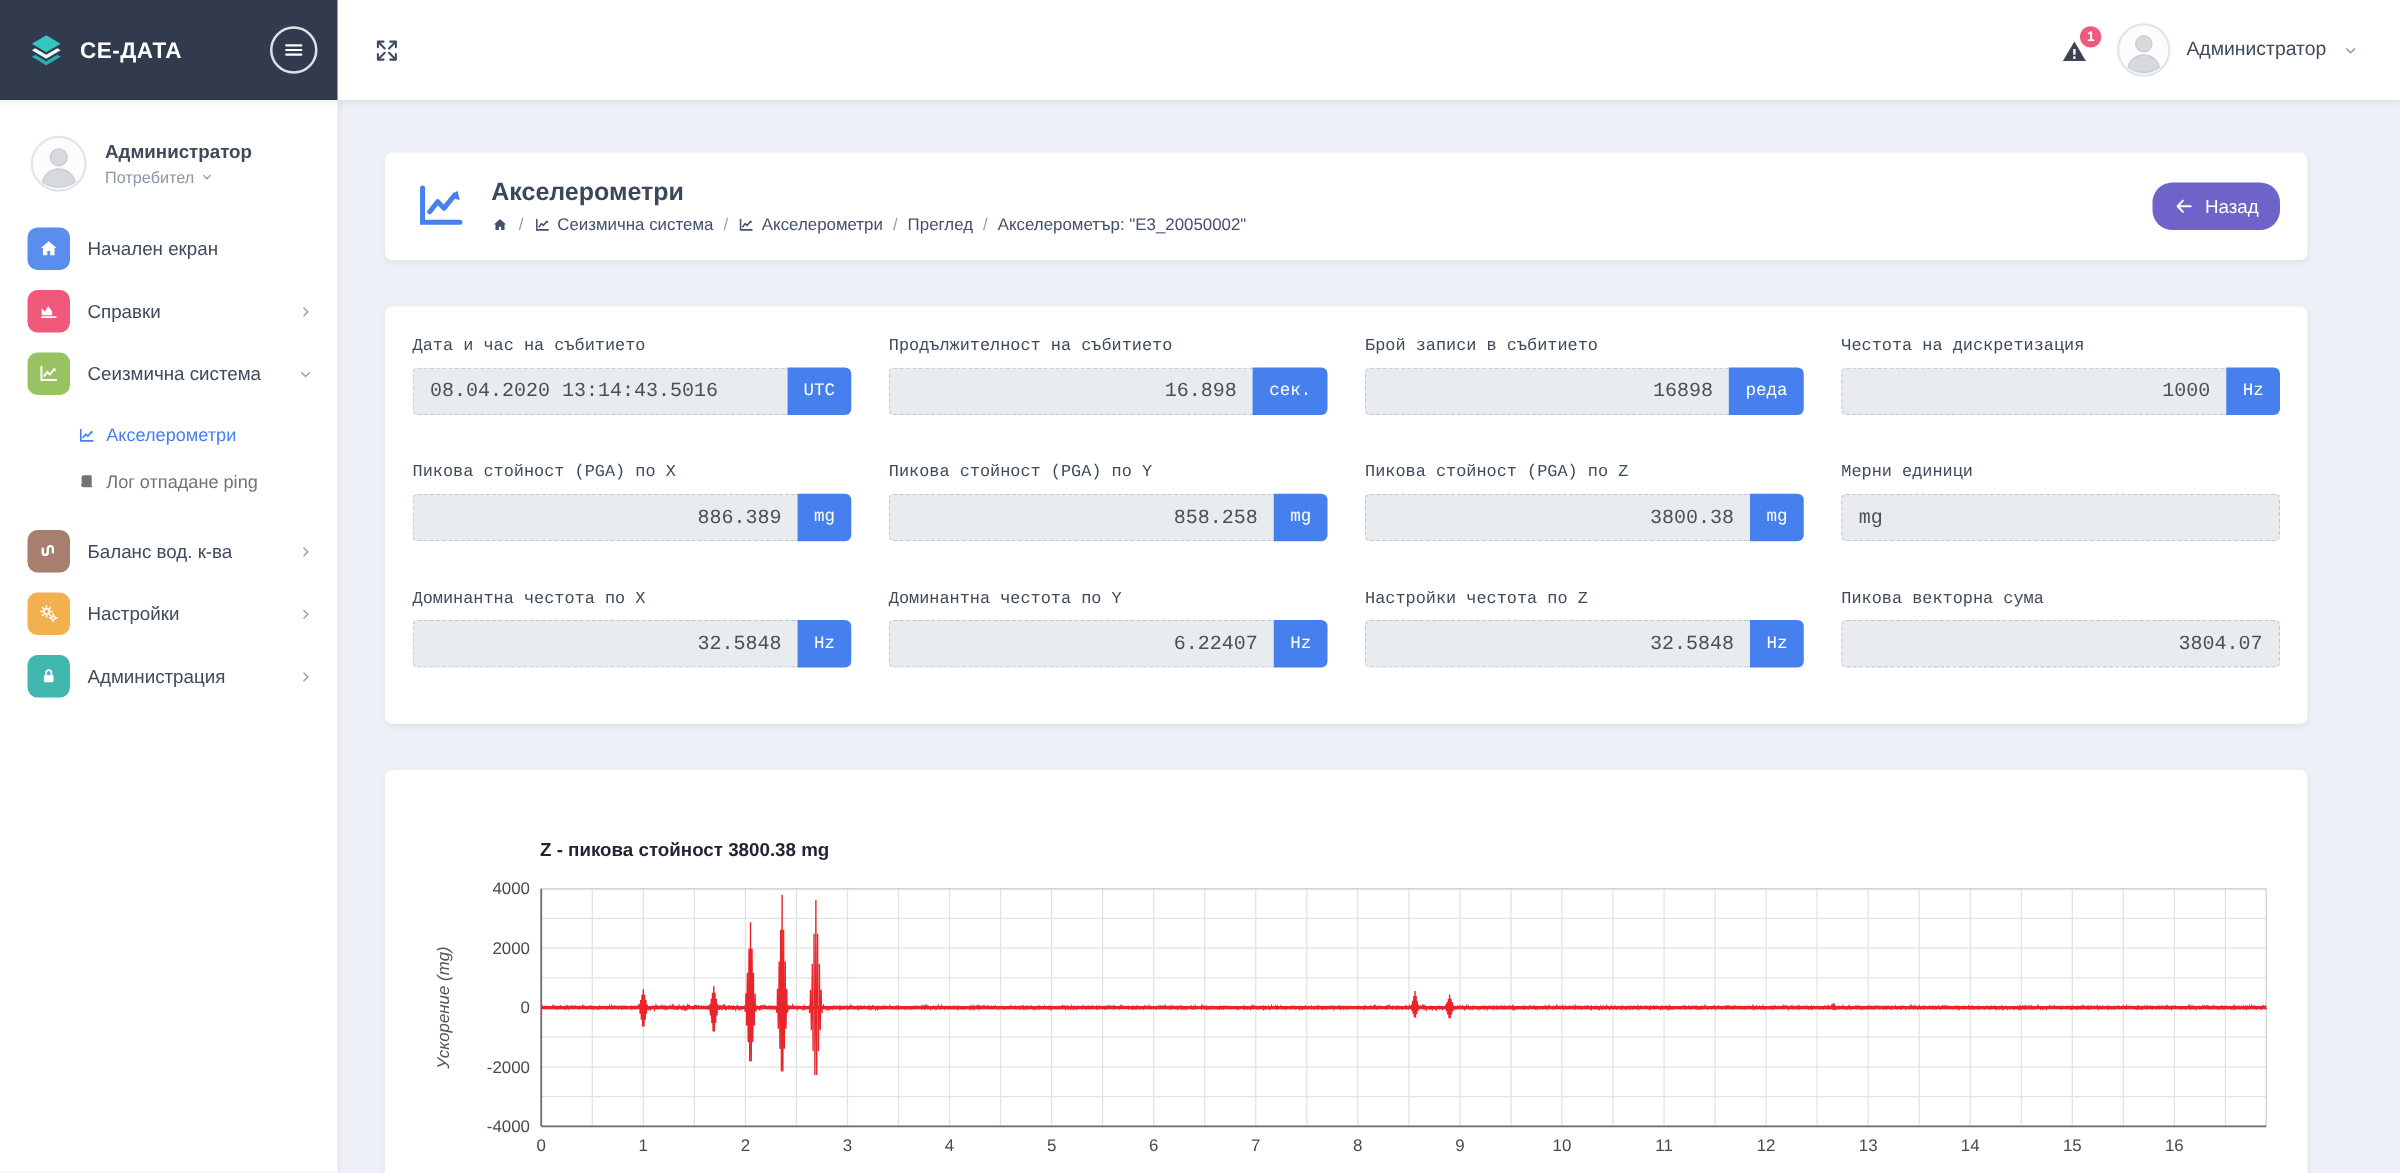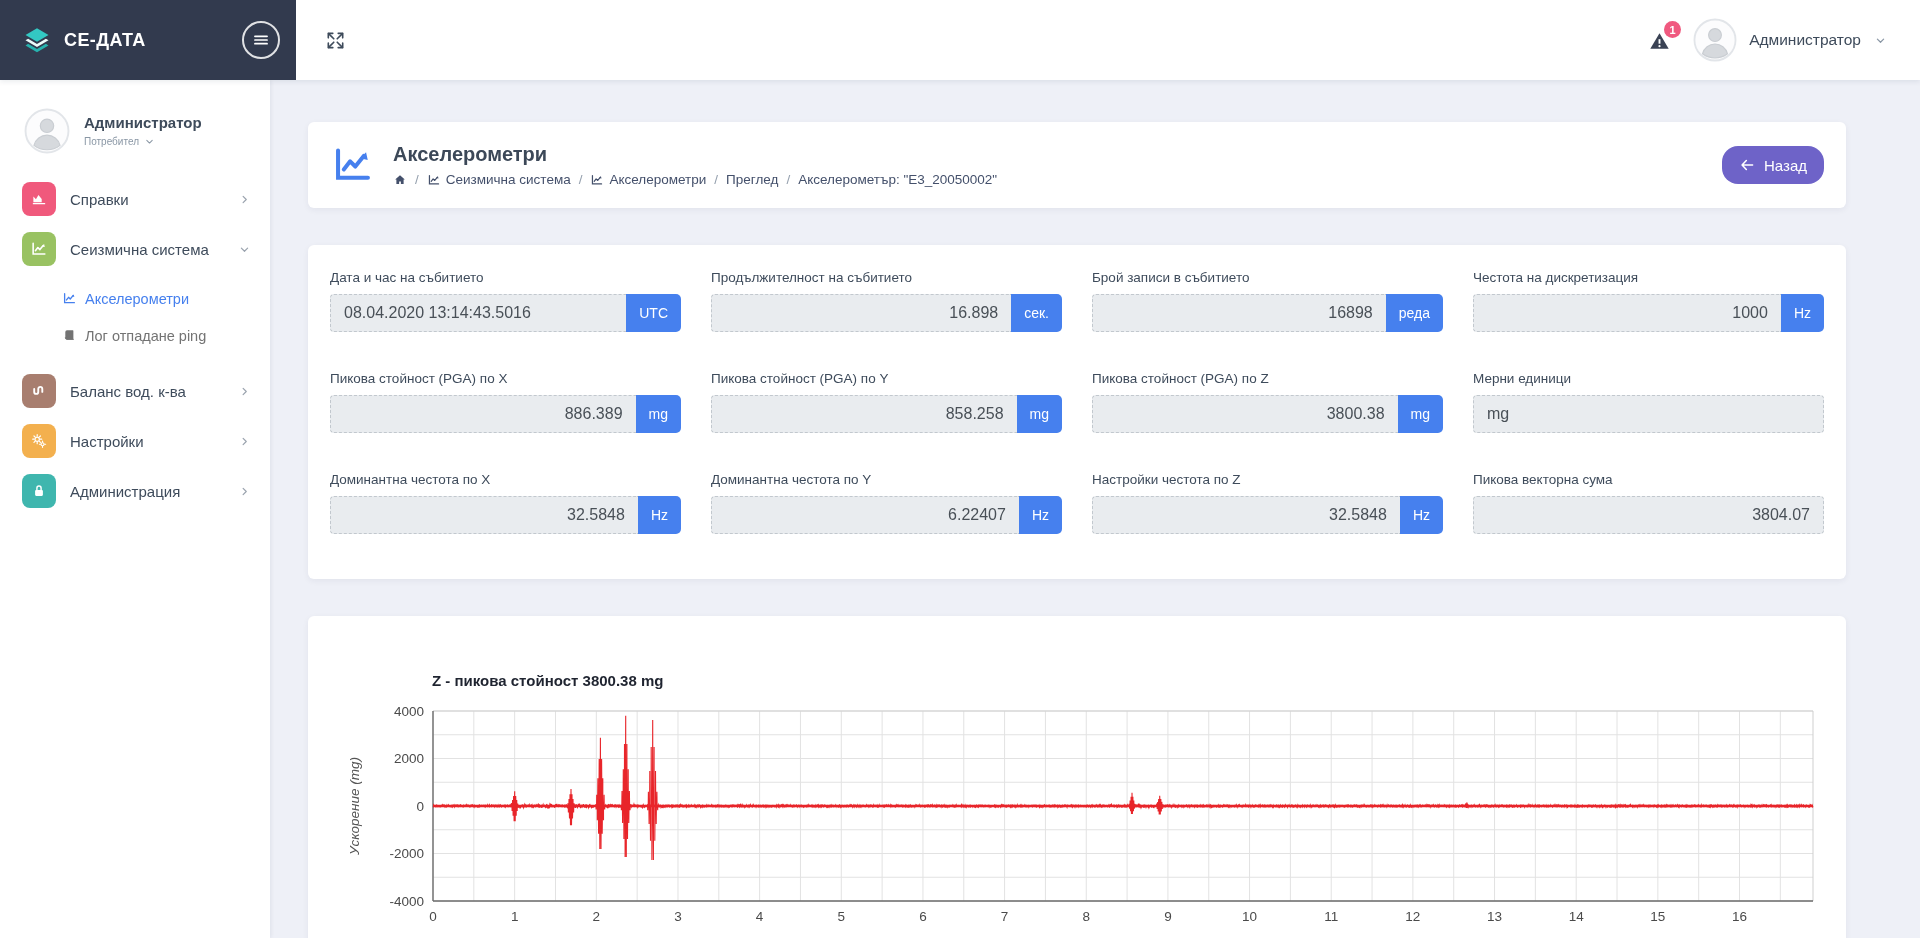--- a/index.html
+++ b/index.html
@@ -2,41 +2,41 @@
 <html><head>
 <meta charset="utf-8">
 <style>
   * { margin:0; padding:0; box-sizing:border-box; }
   html,body { width:1920px; height:938px; overflow:hidden;
     font-family:"Liberation Sans", sans-serif; background:#eef0f7; color:#3e4b5b; }
 
   
   .header { position:absolute; top:0; left:0; width:1920px; height:80px; background:#fff;
     box-shadow:0 2px 5px rgba(15,34,58,.08); display:flex; z-index:20; }
-  .brand { width:296px; height:80px; background:#323a4e; display:flex; align-items:center;
+  .brand { width:270px; height:80px; background:#323a4e; display:flex; align-items:center;
     padding:0 16px 0 22px; flex:none; }
   .brand-name { color:#fff; font-size:18px; font-weight:bold; letter-spacing:.4px; margin-left:12px; flex:1; }
   .hamburger { width:38px; height:38px; border:2px solid rgba(255,255,255,.85); border-radius:50%;
     display:flex; align-items:center; justify-content:center; cursor:pointer; }
   .header-main { flex:1; display:flex; align-items:center; padding:0 32px 0 28px; }
   .header-right { margin-left:auto; display:flex; align-items:center; gap:22px; }
   .alert-wrap { position:relative; cursor:pointer; padding-top:3px; }
   .badge { position:absolute; top:-6px; right:-10px; background:#f0597f; color:#fff; border-radius:50%;
     min-width:17px; height:17px; font-size:11px; font-weight:bold; display:flex; align-items:center;
     justify-content:center; padding:0 3px; }
   .user-menu { display:flex; align-items:center; gap:12px; cursor:pointer; }
   .user-menu-name { font-size:15.5px; color:#3e4b5b; }
 
   
   .sidebar { position:absolute; top:80px; left:0; width:270px; height:858px; background:#fff;
     box-shadow:1px 0 4px rgba(15,34,58,.07); z-index:10; padding-top:22px; }
   .side-user { display:flex; align-items:center; padding:6px 20px 20px 24px; }
   .side-user-info { margin-left:14px; }
   .side-user-name { font-size:15px; font-weight:bold; color:#3e4b5b; }
-  .side-user-role { font-size:10px; color:#8a97a5; margin-top:4px; display:flex; align-items:center; gap:4px; cursor:pointer; }
+  .side-user-role { font-size:13px; color:#8a97a5; margin-top:4px; display:flex; align-items:center; gap:4px; cursor:pointer; }
   .menu { list-style:none; }
   .menu-item { display:flex; align-items:center; height:50px; padding:0 18px 0 22px; cursor:pointer; }
   .menu-icon { width:34px; height:34px; border-radius:8px; display:flex; align-items:center;
     justify-content:center; color:#fff; flex:none; }
   .menu-label { margin-left:14px; font-size:15px; color:#3e4b5b; flex:1; }
   .menu-chev { color:#9aa3ae; display:flex; }
   .submenu { list-style:none; padding:6px 0 12px; }
   .submenu-item { display:flex; align-items:center; height:37px; padding-left:62px; font-size:14.5px;
     color:#737373; gap:8px; cursor:pointer; }
   .submenu-item.active { color:#4680ee; }
@@ -54,21 +54,21 @@
   .crumb { display:flex; align-items:center; gap:5px; }
   .crumb.link { cursor:pointer; }
   .crumb-sep { color:#95a0ae; }
   .back-btn { margin-left:auto; background:#6e63c8; color:#fff; border:none; border-radius:16px;
     height:38px; padding:0 17px; font-size:15px; display:flex; align-items:center; gap:9px;
     cursor:pointer; font-family:inherit; }
 
   .form-card { padding:25px 22px 45px; margin-bottom:37px; }
   .form-row { display:flex; gap:30px; margin-bottom:39px; }
   .form-row:last-child { margin-bottom:0; }
-  .fgroup { flex:1; min-width:0; }
+  .fgroup { flex:1; min-width:0;font-family:Liberation Mono, monospace; }
   .flabel { font-size:13.5px; color:#3e4b5b; margin-bottom:9px; }
   .igroup { display:flex; height:38px; }
   .iinput { flex:1; background:#e9ecef; border:1px dashed #c2c8ce; border-radius:4px;
     font-size:16px; color:#495057; padding:0 13px; display:flex; align-items:center; min-width:0; }
   .iinput.right { justify-content:flex-end; }
   .igroup.with-addon .iinput { border-radius:4px 0 0 4px; border-right:none; }
   .iaddon { background:#4680ee; color:#fff; font-size:14px; display:flex; align-items:center;
     padding:0 13px; border-radius:0 5px 5px 0; }
 
   .chart-card { height:340px; position:relative; }
@@ -153,20 +153,30 @@
         <span>Потребител</span>
         <span class="icon" style="width:13px;height:13px">
             <svg viewBox="0 0 24 24">
               <path d="M7 9.8l5 5 5-5" fill="none" stroke="currentColor" stroke-width="1.9" stroke-linecap="round" stroke-linejoin="round"></path>
             </svg>
           </span>
       </div>
     </div>
   </div>
   <ul class="menu" id="menu">
+      <li class="menu-item">
+        <span class="menu-icon icon" style="background:#5b8def">
+          <span class="icon" style="width:18px;height:18px">
+            <svg viewBox="0 0 24 24">
+              <path d="M12 3.9 3.7 11.2h2.1V19h4.7v-4.5h3V19h4.7v-7.8h2.1Z" fill="currentColor"></path>
+            </svg>
+          </span>
+        </span>
+        <span class="menu-label">Начален екран</span>
+      </li>
       <li class="menu-item">
         <span class="menu-icon icon" style="background:#f0597c">
           <span class="icon" style="width:18px;height:18px">
             <svg viewBox="0 0 24 24">
               <path d="M4.5 16.3V8.6l3.4 3.8 3.4-5.7 4.3 5.2v4.4Z" fill="currentColor"></path>
               <path d="M4.5 18.3h15" stroke="currentColor" stroke-width="1.7" stroke-linecap="round"></path>
             </svg>
           </span>
         </span>
         <span class="menu-label">Справки</span>

